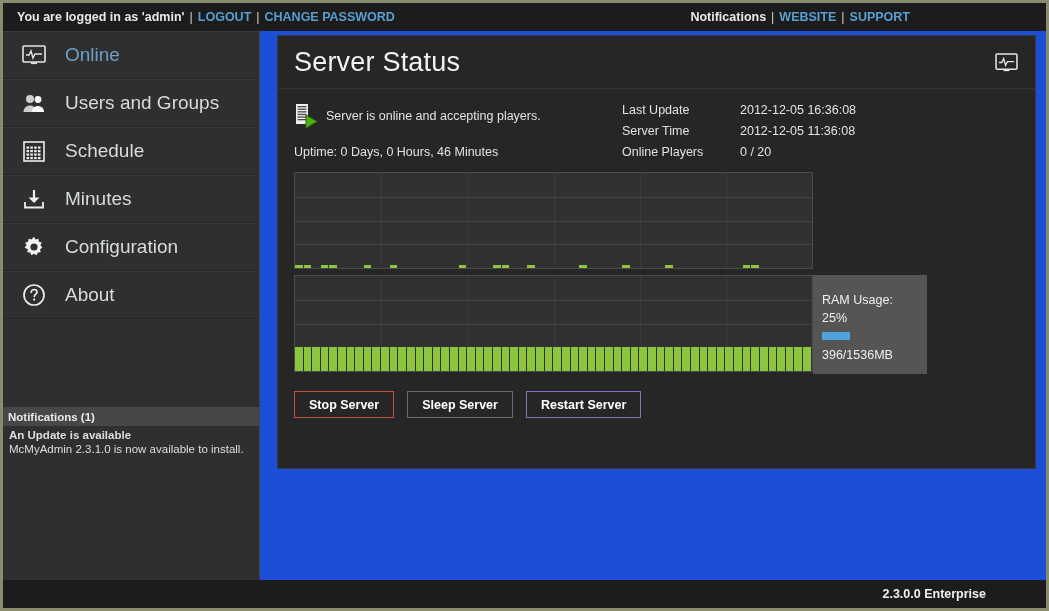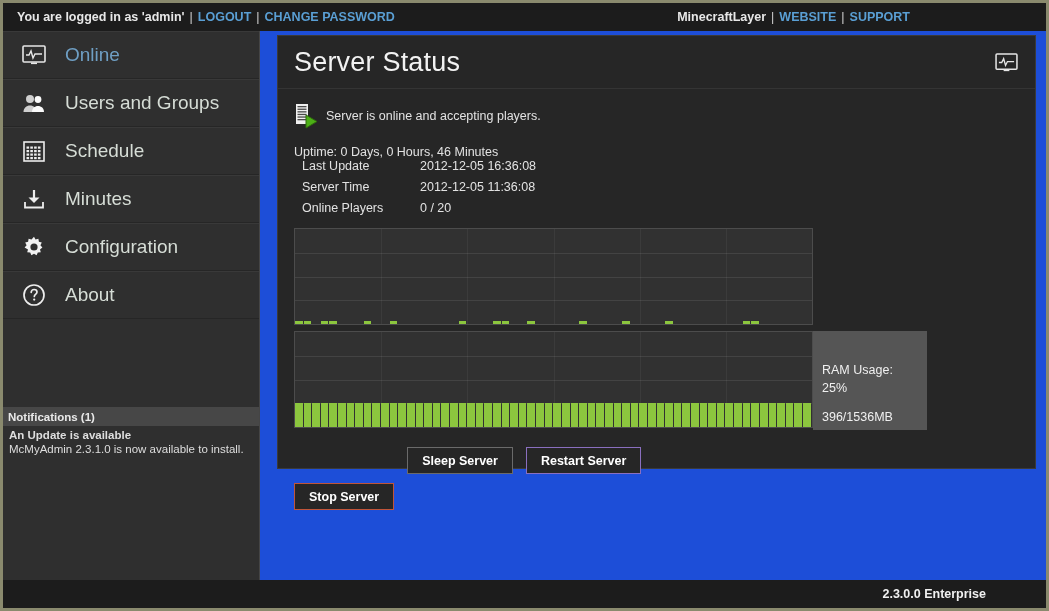--- a/index.html
+++ b/index.html
@@ -98,21 +98,21 @@
     display: flex; align-items: center;
     padding: 0 16px;
   }
   .panel-title {
     font-size: 27px; font-weight: 300;
     color: #f2f2f2;
     letter-spacing: .2px;
   }
   .panel-head-icon { margin-left: auto; width: 26px; height: 22px; display:flex; align-items:center; justify-content:center;}
 
-  .status-row { display: flex; padding: 14px 16px 0 16px; flex-direction: column; }
+  .status-row { display: flex; padding: 14px 16px 0 16px; }
   .status-left { width: 320px; }
   .status-line { display: flex; align-items: center; }
   .server-ico { width: 24px; height: 26px; margin-right: 8px; flex: 0 0 auto; }
   .status-msg { font-size: 12.5px; color: #e2e2e2; }
   .uptime { font-size: 12.5px; color: #e2e2e2; margin-top: 16px; }
   .status-right { font-size: 12.5px; color: #e2e2e2; margin-left: 8px; }
   .status-right table { border-collapse: collapse; }
   .status-right td { padding: 0 0 7px 0; vertical-align: top; white-space: nowrap; }
   .status-right td.k { width: 118px; }
 
@@ -138,39 +138,39 @@
   .bar { flex: 1 1 auto; margin-right: 1px; background: #8cc63e; }
   .side {
     width: 114px; height: 99px;
     background: #555555;
     color: #f0f0f0;
     font-size: 12.5px;
     padding: 10px 9px;
     display: flex; flex-direction: column; justify-content: center;
     line-height: 1.45;
   }
-  .side.mid { justify-content: flex-start; padding-top: 30px; }
+  .side.mid { justify-content: flex-start; padding-top: 16px; }
   .ram-mini {
     width: 28px; height: 9px;
     background: #4da4de;
     margin: 5px 0 6px 0;
   }
 
   
   .btnrow { display: flex; gap: 13px; padding: 17px 16px 0 16px; }
   .btn {
     height: 27px;
     padding: 0 14px;
     background: #262626;
     color: #ffffff;
     font-size: 12.5px; font-weight: bold;
     display: flex; align-items: center; justify-content: center;
     cursor: pointer;
   }
-  .btn.stop { border: 1px solid #c0553a; margin-top: 36px; }
+  .btn.stop { border: 1px solid #c0553a; }
   .btn.sleep { border: 1px solid #6a6a6a; }
   .btn.restart { border: 1px solid #8a6fbf; }
 
   
   .footer {
     position: absolute; left: 0; bottom: 0;
     width: 1043px; height: 28px;
     background: #1c1c1c;
     display: flex; align-items: center; justify-content: flex-end;
     padding-right: 60px;
@@ -184,21 +184,21 @@
 
   <div class="topbar">
     <div class="left">
       <span>You are logged in as 'admin'</span>
       <span class="sep">|</span>
       <a href="#">LOGOUT</a>
       <span class="sep">|</span>
       <a href="#">CHANGE PASSWORD</a>
     </div>
     <div class="right">
-      <span>MinecraftLayer</span>
+      <span>Notifications</span>
       <span class="sep">|</span>
       <a href="#">WEBSITE</a>
       <span class="sep">|</span>
       <a href="#">SUPPORT</a>
     </div>
   </div>
 
   <div class="sidebar">
 
     <div class="navitem active">

